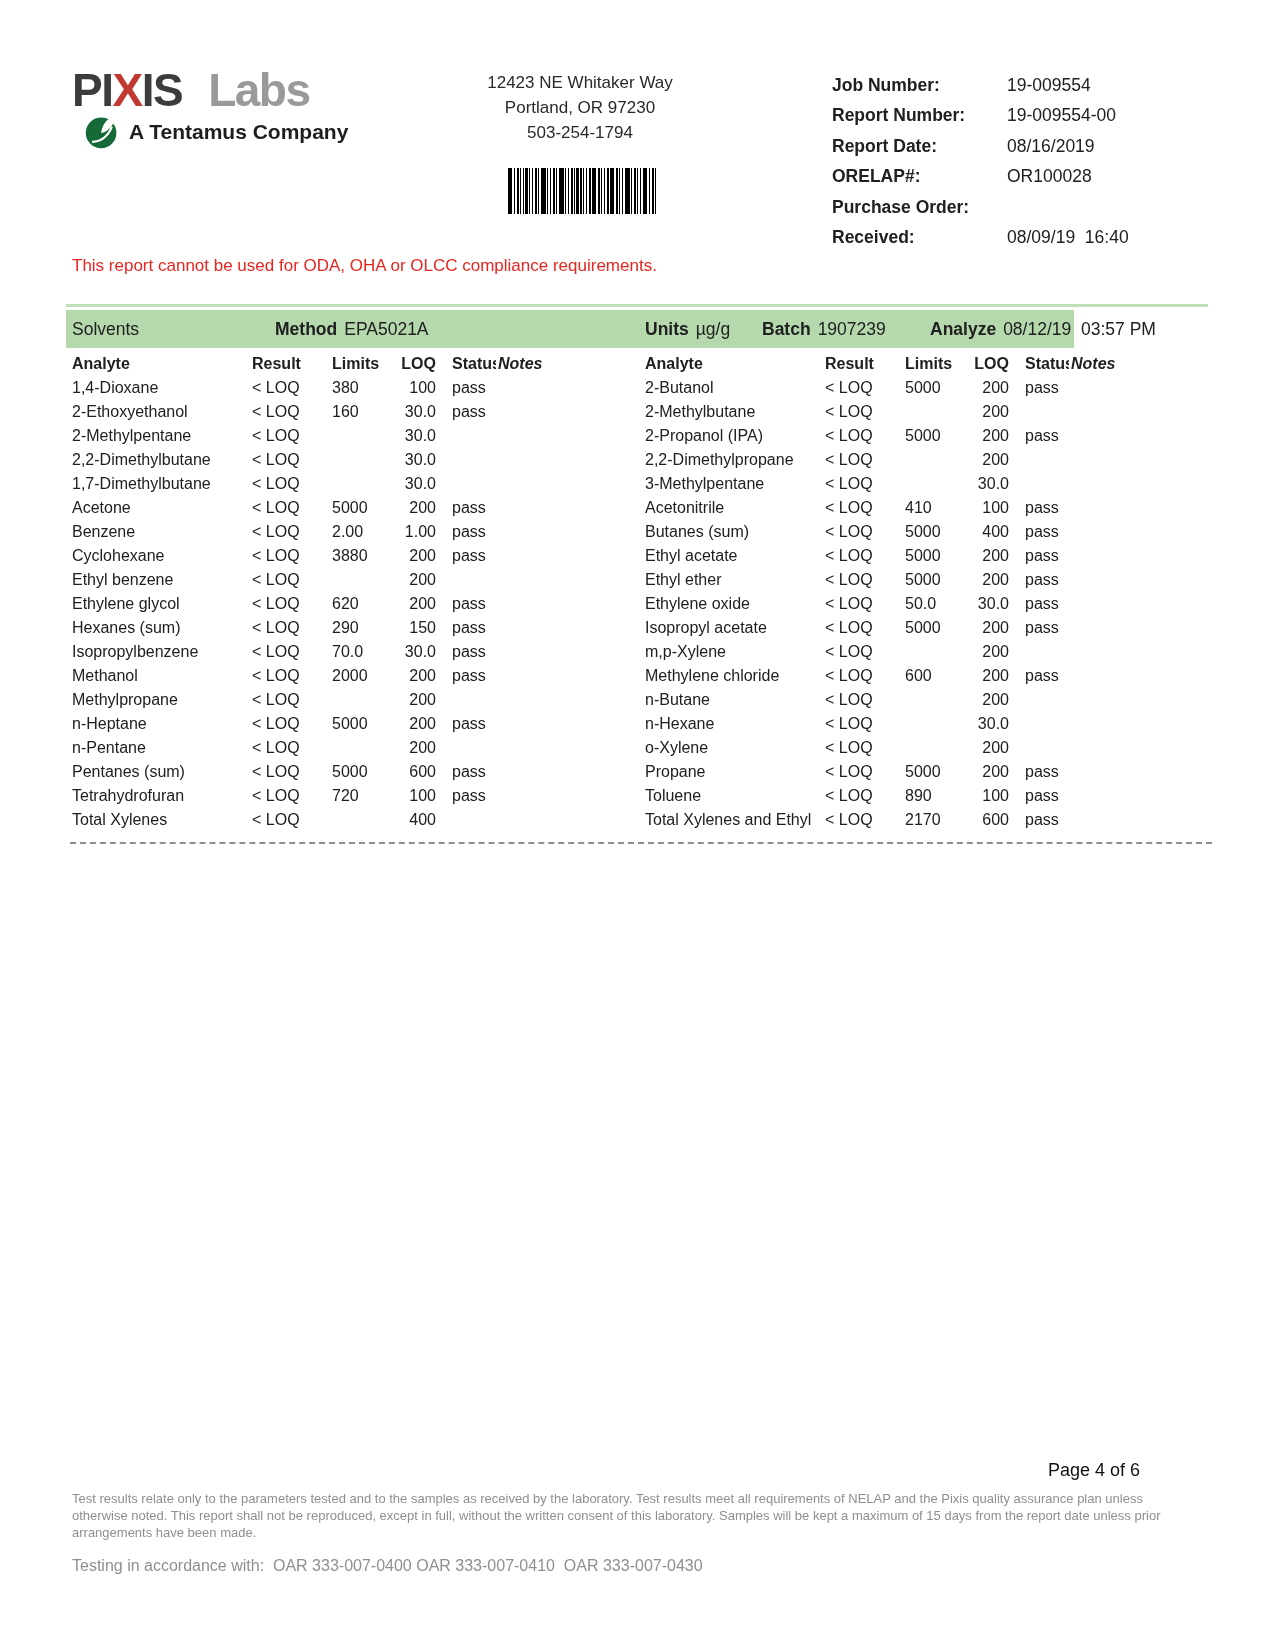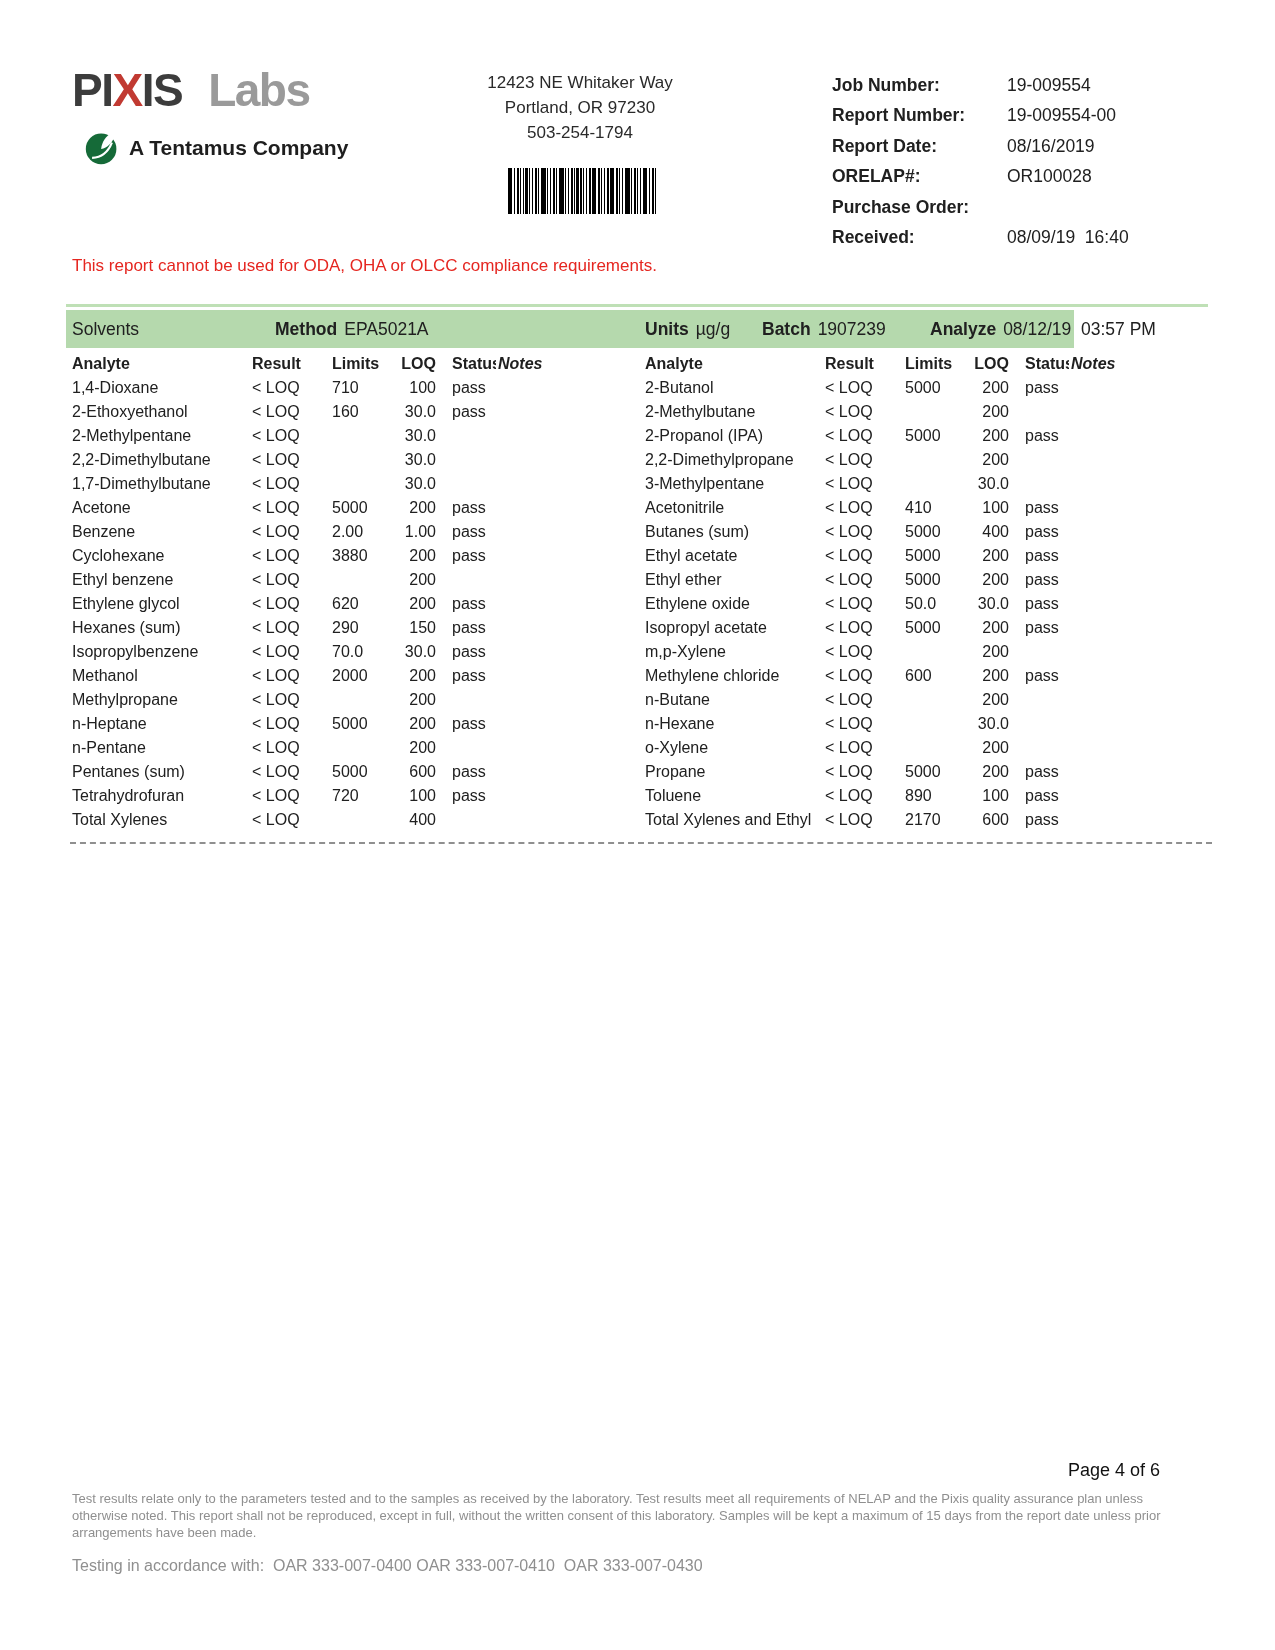--- a/index.html
+++ b/index.html
@@ -13,21 +13,21 @@
   body{width:1275px;height:1650px;background:#ffffff;
        font-family:"Liberation Sans", sans-serif;color:var(--text);}
   .page{position:relative;width:1275px;height:1650px;overflow:hidden;background:#fff;}
 
   
   .logo{position:absolute;left:72px;top:66px;}
   .brand{font-size:46px;font-weight:700;letter-spacing:-1.5px;line-height:48px;}
   .brand .dark{color:var(--logo-dark);}
   .brand .red{color:var(--logo-red);}
   .brand .gray{color:var(--logo-gray);margin-left:26px;}
-  .tagline{display:flex;align-items:center;gap:9px;margin-top:16px;margin-left:12px;}
+  .tagline{display:flex;align-items:center;gap:9px;margin-top:0;margin-left:12px;}
   .leaf{width:36px;height:36px;flex:0 0 auto;}
   .tagline-text{font-size:21px;font-weight:700;color:#1e1e1e;}
 
   .addr{position:absolute;left:455px;top:70px;width:250px;text-align:center;
         font-size:17px;line-height:25px;color:#2a2a2a;}
   .barcode{position:absolute;left:508px;top:168px;width:148px;height:46px;background-color:#fff;
      background-image:
        repeating-linear-gradient(90deg,#000 0 1px,transparent 1px 3px),
        repeating-linear-gradient(90deg,#000 0 2px,transparent 2px 9px),
        repeating-linear-gradient(90deg,#000 0 3px,transparent 3px 17px);}
@@ -58,21 +58,21 @@
   .cell{display:block;white-space:nowrap;overflow:hidden;}
   .col-analyte{width:180px;}
   .col-result{width:80px;}
   .col-limits{width:60px;}
   .col-loq{width:44px;text-align:right;}
   .col-status{width:60px;padding-left:16px;}
   .col-notes{flex:1;padding-left:2px;font-style:italic;}
   .dash{position:absolute;left:70px;top:842px;width:1142px;border-top:2.5px dashed #8f8f8f;}
 
   
-  .page-num{position:absolute;left:1048px;top:1460px;font-size:18px;color:#111;margin-left:20px;}
+  .page-num{position:absolute;left:1048px;top:1460px;font-size:18px;color:#111;}
   .disclaimer{position:absolute;left:72px;top:1490px;width:1100px;font-size:13px;
               line-height:17px;color:var(--footer-gray);}
   .accordance{position:absolute;left:72px;top:1557px;font-size:16px;
               color:var(--footer-gray);white-space:pre;}
 </style>
 </head>
 <body>
 
 <div class="page">
 
@@ -142,21 +142,21 @@
         <span class="cell col-result">Result</span>
         <span class="cell col-limits">Limits</span>
         <span class="cell col-loq">LOQ</span>
         <span class="cell col-status">Status</span>
         <span class="cell col-notes">Notes</span>
       </div>
       <div>
           <div class="trow">
             <span class="cell col-analyte">1,4-Dioxane</span>
             <span class="cell col-result">&lt; LOQ</span>
-            <span class="cell col-limits">710</span>
+            <span class="cell col-limits">380</span>
             <span class="cell col-loq">100</span>
             <span class="cell col-status">pass</span>
             <span class="cell col-notes"></span>
           </div>
           <div class="trow">
             <span class="cell col-analyte">2-Ethoxyethanol</span>
             <span class="cell col-result">&lt; LOQ</span>
             <span class="cell col-limits">160</span>
             <span class="cell col-loq">30.0</span>
             <span class="cell col-status">pass</span>

